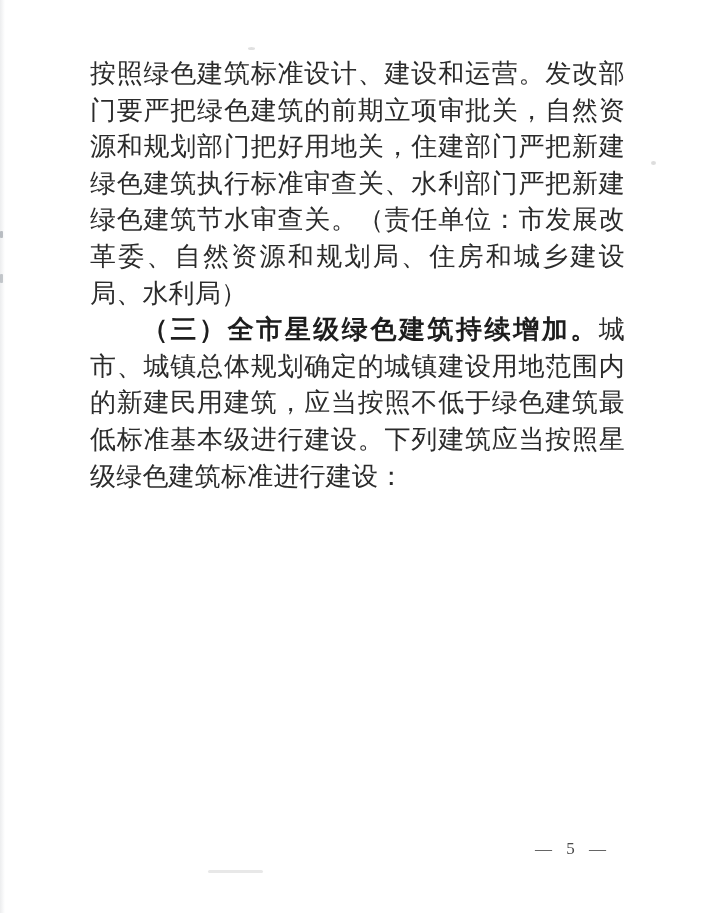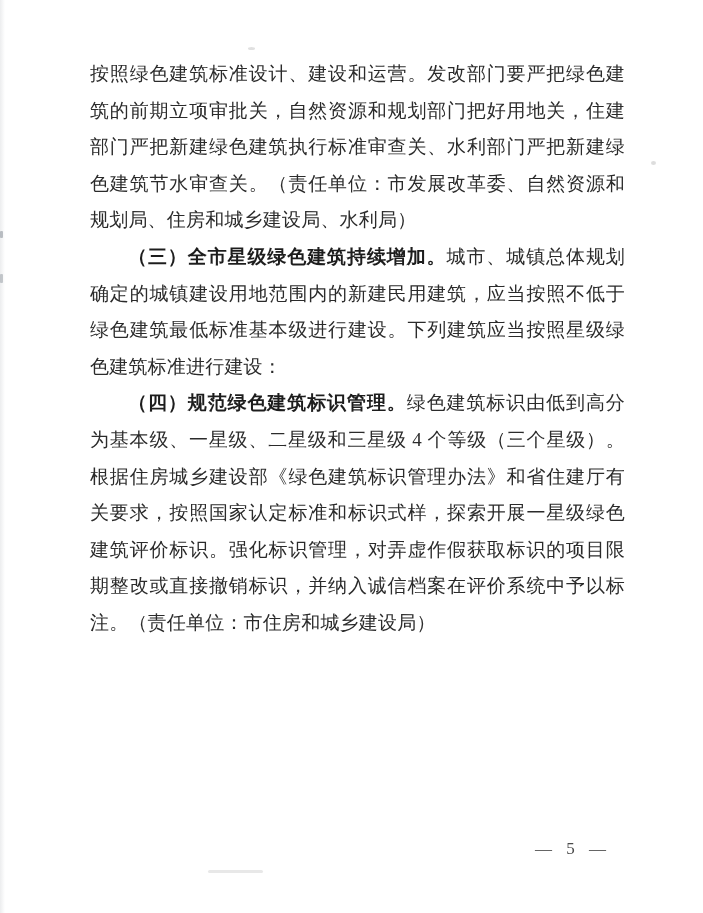--- a/index.html
+++ b/index.html
@@ -22,21 +22,21 @@
     left: 0; top: 0; bottom: 0;
     width: 5px;
     background: linear-gradient(90deg, rgba(180,184,190,0.25), rgba(255,255,255,0));
     pointer-events: none;
   }
   .doc-text {
     position: absolute;
     left: 90px;
     top: 56px;
     width: 535px;
-    font-size: 19px;
+    font-size: 26px;
     line-height: 36.6px;
     color: #2b2b2b;
     text-align: justify;
     text-justify: inter-character;
     letter-spacing: 0.2px;
   }
   .para {
     margin: 0;
     padding: 0;
   }
@@ -84,21 +84,20 @@
   }
 </style>
 </head>
 <body>
 
 <div class="page">
 
   <div class="doc-text" id="doc-text">
       <p class="para"><span class="seg">按照绿色建筑标准设计、建设和运营。发改部门要严把绿色建筑的前期立项审批关，自然资源和规划部门把好用地关，住建部门严把新建绿色建筑执行标准审查关、水利部门严把新建绿色建筑节水审查关。（责任单位：市发展改革委、自然资源和规划局、住房和城乡建设局、水利局）</span></p>
       <p class="para indent"><span class="seg seg-bold">（三）全市星级绿色建筑持续增加。</span><span class="seg">城市、城镇总体规划确定的城镇建设用地范围内的新建民用建筑，应当按照不低于绿色建筑最低标准基本级进行建设。下列建筑应当按照星级绿色建筑标准进行建设：</span></p>
-      <p class="para indent"><span class="seg seg-bold">（四）规范绿色建筑标识管理。</span><span class="seg">绿色建筑标识由低到高分为基本级、一星级、二星级和三星级 4 个等级（三个星级）。根据住房城乡建设部《绿色建筑标识管理办法》和省住建厅有关要求，按照国家认定标准和标识式样，探索开展一星级绿色建筑评价标识。强化标识管理，对弄虚作假获取标识的项目限期整改或直接撤销标识，并纳入诚信档案在评价系统中予以标注。（责任单位：市住房和城乡建设局）</span></p>
     </div>
 
   <div class="page-num">— 5 —</div>
 
   <div class="artifact edge-mark-1"></div>
   <div class="artifact edge-mark-2"></div>
   <div class="artifact speck-top"></div>
   <div class="artifact speck-right"></div>
   <div class="artifact smudge-bottom"></div>
 

